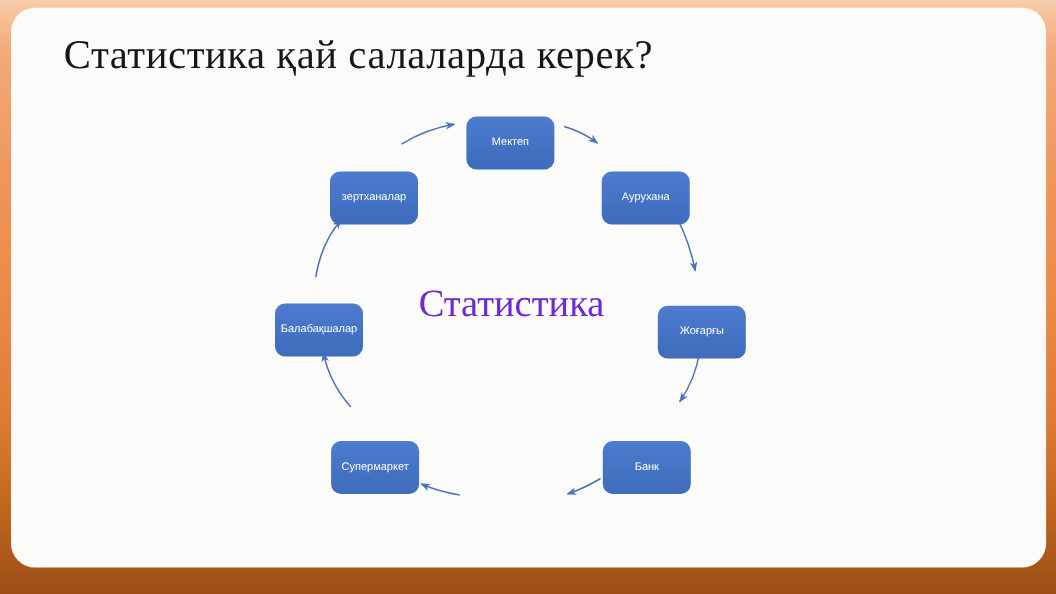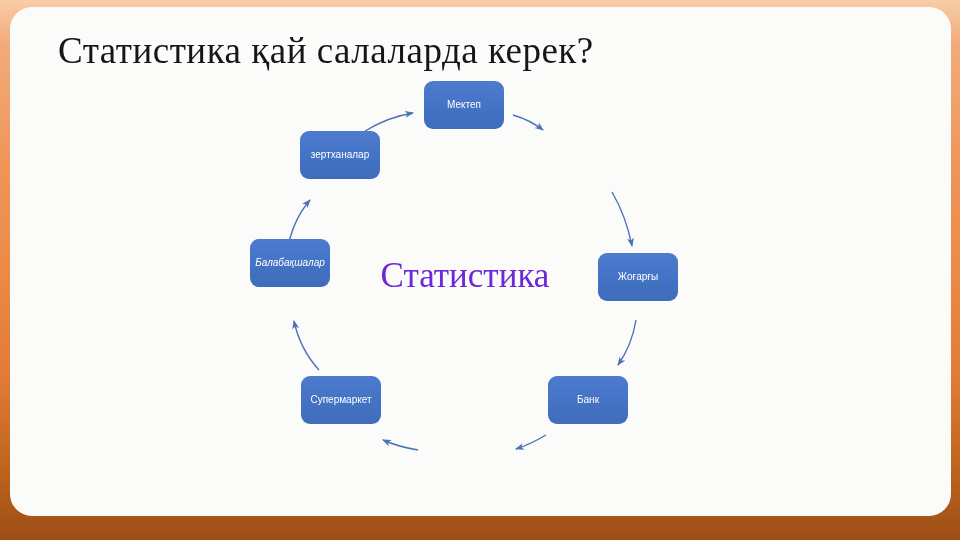--- a/index.html
+++ b/index.html
@@ -58,28 +58,29 @@
     border-radius: 9px;
     color: #ffffff;
     font-size: 10px;
     line-height: 12px;
     display: flex;
     align-items: center;
     justify-content: center;
     text-align: center;
     padding: 2px;
     box-sizing: border-box;
+    margin-top: 25px;
   }
   .node-mektep        { left: 414px; top: 74px;  }
   .node-aurukhana     { left: 537px; top: 124px; }
   .node-memleket      { left: 588px; top: 246px; }
   .node-bank          { left: 538px; top: 369px; }
   .node-zhogargy      { left: 414px; top: 420px; }
   .node-supermarket   { left: 291px; top: 369px; text-align: right; }
-  .node-balabakshalar { left: 240px; top: 232px; font-style: italic; }
+  .node-balabakshalar { left: 240px; top: 244px; }
   .node-zertkhanalar  { left: 290px; top: 124px; }
   .arrows-svg {
     position: absolute;
     left: 0;
     top: 0;
     width: 960px;
     height: 540px;
     pointer-events: none;
   }
   .arrows-svg path.link {
@@ -107,20 +108,21 @@
       <path class="link" d="M602,178 Q616,202 622,232" marker-end="url(#ah)"></path>
       <path class="link" d="M626,306 Q622,331 608,351" marker-end="url(#ah)"></path>
       <path class="link" d="M536,421 Q521,430 506,435" marker-end="url(#ah)"></path>
       <path class="link" d="M408,436 Q389,433 373,426" marker-end="url(#ah)"></path>
       <path class="link" d="M309,356 Q290,335 284,307" marker-end="url(#ah)"></path>
       <path class="link" d="M277,238 Q282,207 300,186" marker-end="url(#ah)"></path>
     </svg>
 
     <div class="node node-mektep">Мектеп</div>
 
+    <div class="node node-aurukhana">Аурухана</div>
 
     <div class="node node-memleket">Жоғарғы</div>
 
     <div class="node node-bank">Банк</div>
 
 
     <div class="node node-supermarket">Супермаркет</div>
 
     <div class="node node-balabakshalar">Балабақшалар</div>
 

